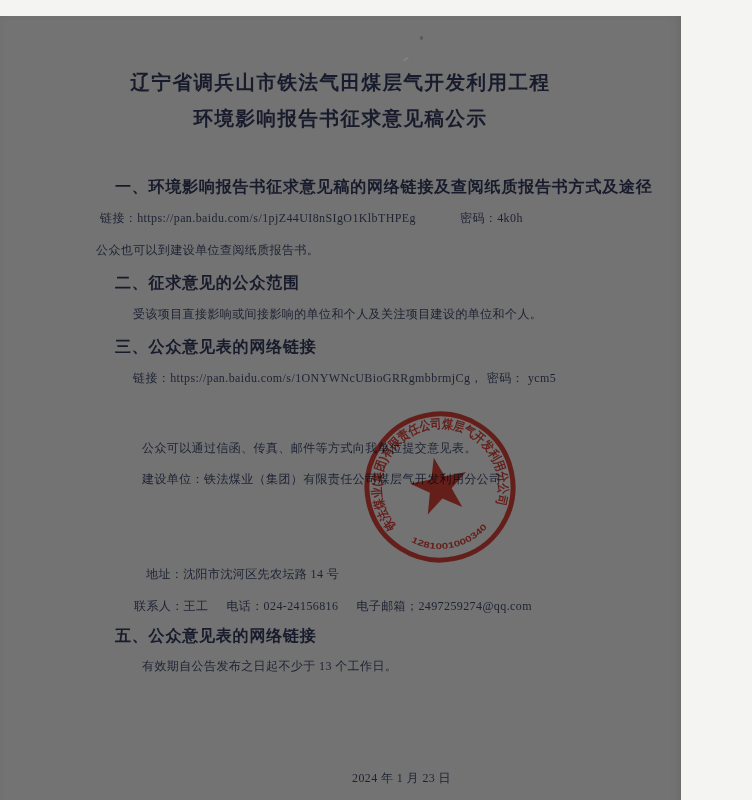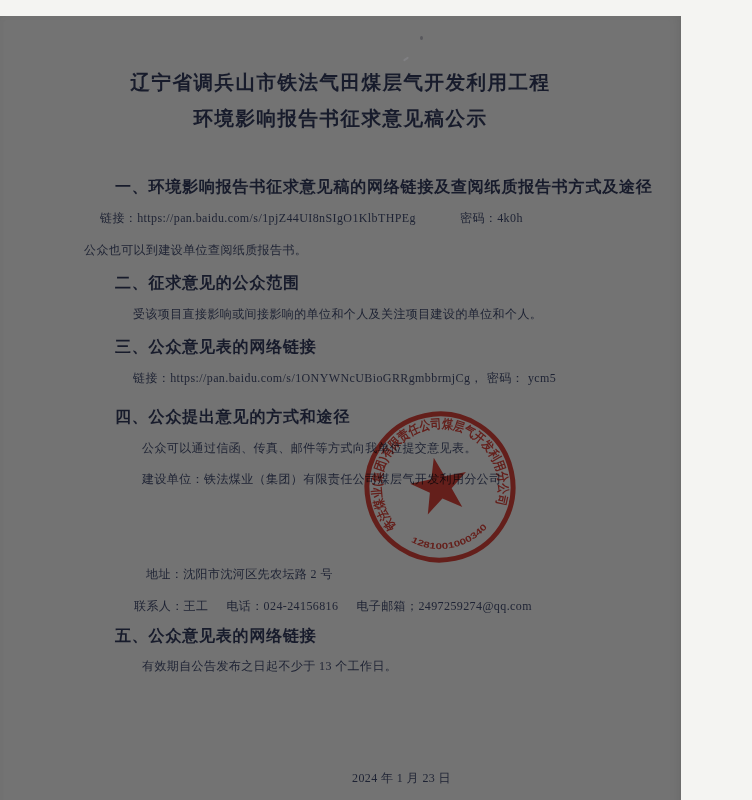--- a/index.html
+++ b/index.html
@@ -69,34 +69,33 @@
 
 <div class="page">
 
   <div class="ttl" style="top:53px">辽宁省调兵山市铁法气田煤层气开发利用工程</div>
   <div class="ttl" style="top:89px">环境影响报告书征求意见稿公示</div>
 
   <div class="h" style="top:161px">一、环境影响报告书征求意见稿的网络链接及查阅纸质报告书方式及途径</div>
   <div class="b" style="left:100px;top:194px">
     <span>链接：</span><span class="url">https://pan.baidu.com/s/1pjZ44UI8nSIgO1KlbTHPEg</span><span style="margin-left:44px">密码：</span><span>4k0h</span>
   </div>
-  <div class="b" style="left:84px;top:226px">公众也可以到建设单位查阅纸质报告书。</div>
+  <div class="b" style="left:96px;top:226px">公众也可以到建设单位查阅纸质报告书。</div>
 
   <div class="h" style="top:257px">二、征求意见的公众范围</div>
   <div class="b" style="left:133px;top:290px">受该项目直接影响或间接影响的单位和个人及关注项目建设的单位和个人。</div>
 
   <div class="h" style="top:321px">三、公众意见表的网络链接</div>
   <div class="b" style="left:133px;top:354px">
     <span>链接：</span><span class="url">https://pan.baidu.com/s/1ONYWNcUBioGRRgmbbrmjCg，</span><span style="margin-left:4px">密码：</span><span style="margin-left:4px">ycm5</span>
   </div>
 
-  <div class="h" style="top:391px">四、公众提出意见的方式和途径</div>
   <div class="b" style="left:142px;top:424px">公众可以通过信函、传真、邮件等方式向我单位提交意见表。</div>
   <div class="b" style="left:142px;top:455px">建设单位：铁法煤业（集团）有限责任公司煤层气开发利用分公司</div>
-  <div class="b" style="left:146px;top:550px">地址：沈阳市沈河区先农坛路 2 号</div>
+  <div class="b" style="left:146px;top:550px">地址：沈阳市沈河区先农坛路 14 号</div>
   <div class="b" style="left:134px;top:582px">
     <span>联系人：王工</span><span style="margin-left:18px">电话：024-24156816</span><span style="margin-left:18px">电子邮箱；</span><span>2497259274@qq.com</span>
   </div>
 
   <div class="h" style="top:610px">五、公众意见表的网络链接</div>
   <div class="b" style="left:142px;top:642px">有效期自公告发布之日起不少于 13 个工作日。</div>
 
   <div class="b" style="left:352px;top:754px">2024 年 1 月 23 日</div>
 
   <svg class="seal" viewBox="-86 -86 172 172" aria-hidden="true">

